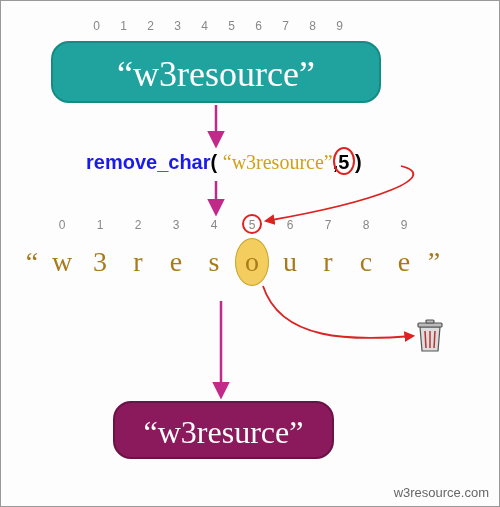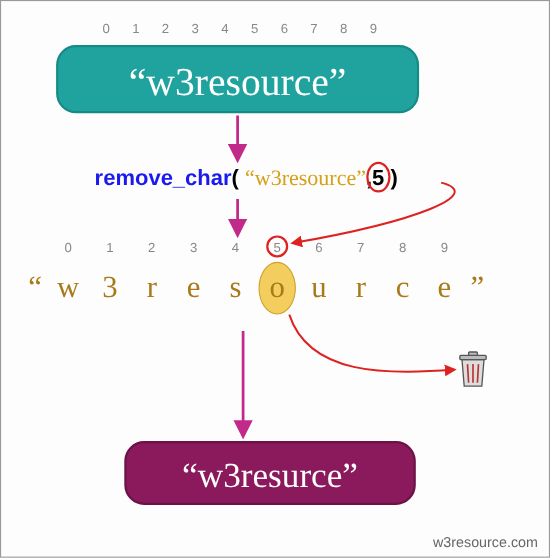--- a/index.html
+++ b/index.html
@@ -30,21 +30,21 @@
     color: #fff;
   }
   .box-teal {
     left: 50px; top: 40px; width: 330px; height: 62px;
     background: #20a39e;
     border: 2px solid #168b86;
     font-size: 36px; line-height: 62px;
     font-family: Georgia, 'Times New Roman', serif;
   }
   .box-purple {
-    left: 112px; top: 400px; width: 265px; height: 58px;
+    left: 112px; top: 400px; width: 221px; height: 58px;
     background: #8b1a5c;
     border: 2px solid #6b1246;
     font-size: 32px; line-height: 58px;
     font-family: Georgia, 'Times New Roman', serif;
   }
 
   
   .fn-call {
     position: absolute;
     left: 85px; top: 150px;

